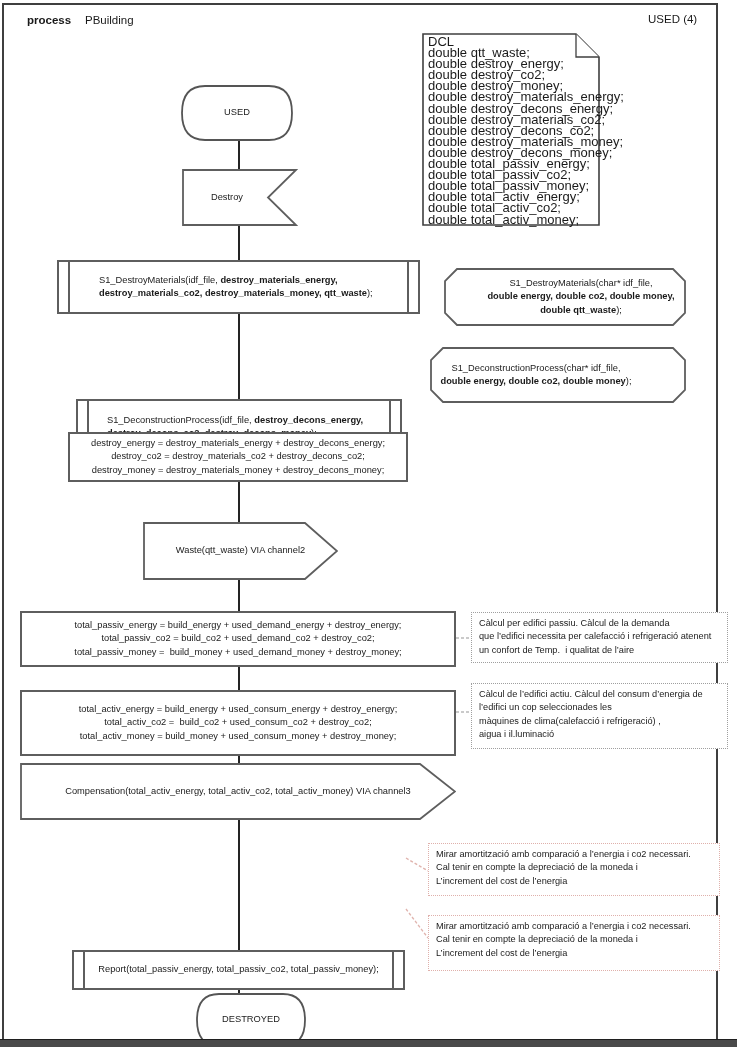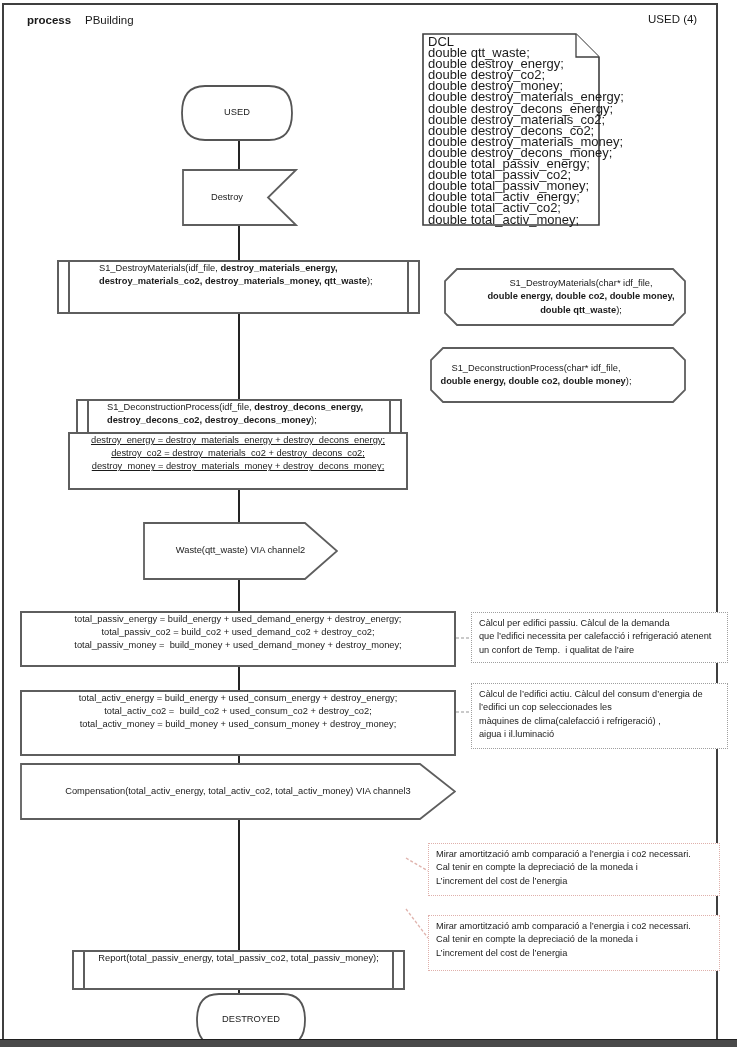--- a/index.html
+++ b/index.html
@@ -11,21 +11,21 @@
   .leaders{z-index:1;pointer-events:none;}
   .shape{background:#fff;border:2px solid #5e5e5e;z-index:2;}
   .svgshape{z-index:2;}
   .svgshape svg{position:absolute;left:0;top:0;display:block;}
   .svgshape .lbl{position:absolute;left:0;top:0;right:0;bottom:0;display:flex;
                  flex-direction:column;align-items:center;justify-content:center;text-align:center;}
   .proccall{position:relative;}
   .proccall::before,.proccall::after{content:"";position:absolute;top:0;bottom:0;width:2px;background:#5e5e5e;}
   .proccall::before{left:9px;}
   .proccall::after{right:9px;}
-  .vcenter{display:flex;flex-direction:column;height:100%;border-radius:8px;}
+  .vcenter{display:flex;flex-direction:column;justify-content:center;height:100%;border-radius:8px;}
   .ctr{text-align:center;}
   .t9{font-size:9.3px;line-height:13.2px;}
   .t9 div{white-space:pre;}
   .notetext{font-size:13px;line-height:11.1px;padding:3px 0 0 6px;position:absolute;left:0;top:0;right:0;}
   .notetext div{white-space:pre;}
   .comment{border:1px dotted #9f9f9f;background:#fff;z-index:2;font-size:9.2px;line-height:13.4px;
            padding:4px 7px;}
   .comment div{white-space:pre;}
   .comment.red{border-color:#dfb0ab;}
   .hdr{font-size:11.5px;}
@@ -118,21 +118,21 @@
   <div class="abs svgshape" style="left:430px;top:347px;width:212px;height:56px;">
     <svg width="256" height="56">
       <polygon points="13,1 243,1 255,13 255,43 243,55 13,55 1,43 1,13" fill="#ffffff" stroke="#5e5e5e" stroke-width="1.8"></polygon>
     </svg>
     <div class="lbl t9">
       <div>S1_DeconstructionProcess(char* idf_file,</div>
       <div><b>double energy, double co2, double money</b><span>);</span></div>
     </div>
   </div>
 
-  <div class="abs shape t9" style="left:68px;top:432px;width:340px;height:58px;text-decoration:underline;">
+  <div class="abs shape t9" style="left:68px;top:432px;width:340px;height:50px;">
     <div class="vcenter ctr"><div>destroy_energy = destroy_materials_energy + destroy_decons_energy;</div><div>destroy_co2 = destroy_materials_co2 + destroy_decons_co2;</div><div>destroy_money = destroy_materials_money + destroy_decons_money;</div></div>
   </div>
 
   <div class="abs svgshape" style="left:143px;top:522px;width:195px;height:58px;">
     <svg width="195" height="58">
       <polygon points="1,1 162,1 194,29 162,57 1,57" fill="#ffffff" stroke="#5e5e5e" stroke-width="1.8"></polygon>
     </svg>
     <div class="lbl t9">Waste(qtt_waste) VIA channel2</div>
   </div>
 

